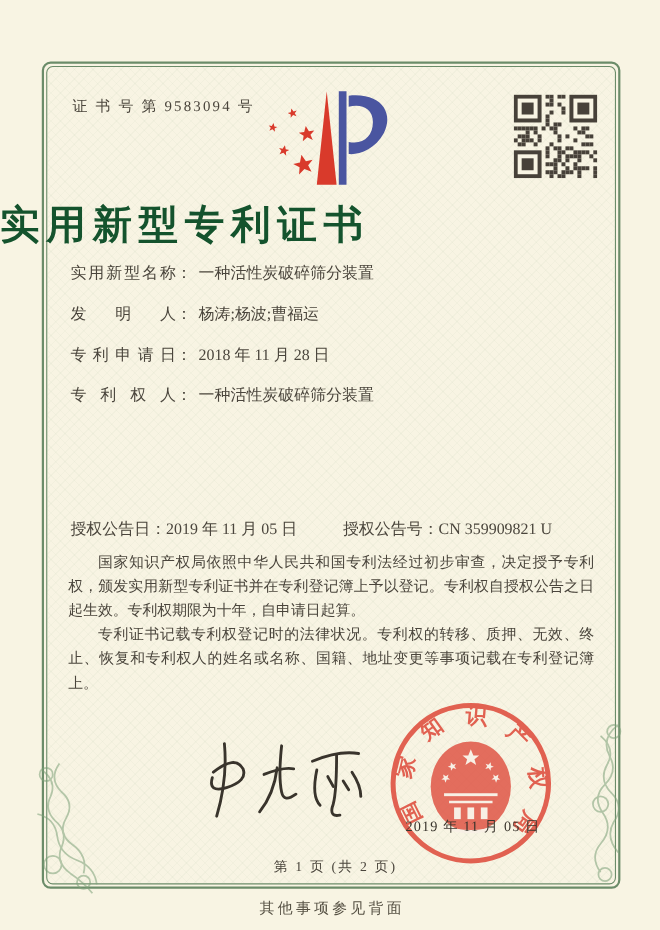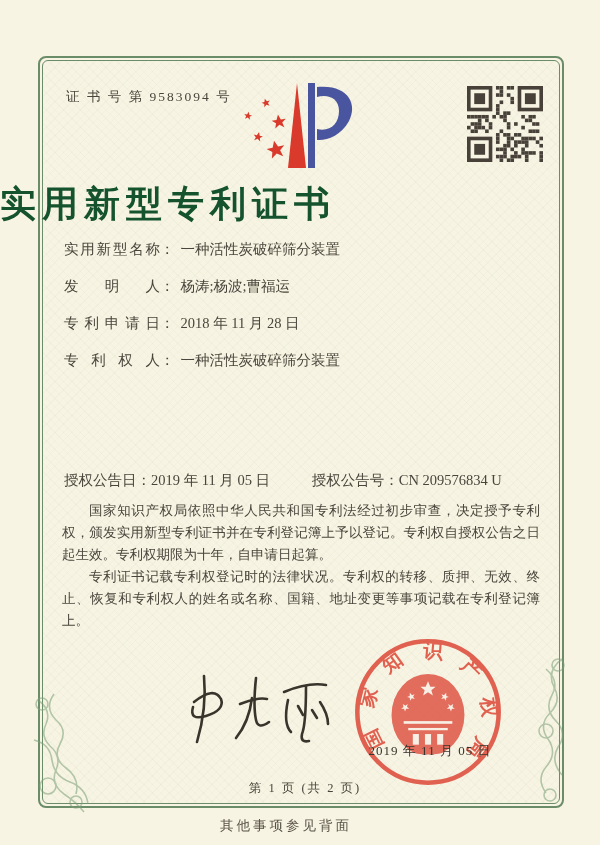--- a/index.html
+++ b/index.html
@@ -44,21 +44,21 @@
   .official{position:absolute;left:66px;top:694px;font-size:16px;line-height:30px;color:#3d3831;letter-spacing:3px;}
   .signature{position:absolute;left:168px;top:668px;width:180px;height:96px;}
   .seal{position:absolute;left:352px;top:636px;width:152px;height:152px;opacity:.92;}
   .seal-date{
     position:absolute;left:360px;top:742px;width:140px;text-align:center;
     font-size:13px;color:#39342c;letter-spacing:1px;white-space:nowrap;
   }
   .flourish-bl{position:absolute;left:28px;top:690px;width:95px;height:125px;}
   .flourish-r{position:absolute;left:516px;top:655px;width:56px;height:150px;}
   .page-num{position:absolute;left:0;top:780px;width:610px;text-align:center;font-size:12.5px;color:#4a453c;letter-spacing:2px;}
-  .back-note{position:absolute;left:0;top:817px;width:572px;text-align:center;font-size:13.5px;color:#565144;letter-spacing:3px;}
+  .back-note{position:absolute;left:16px;top:817px;width:572px;text-align:center;font-size:13.5px;color:#565144;letter-spacing:3px;}
 </style>
 </head>
 <body>
 
 <div class="page">
 
   <div class="frame-outer">
     <div class="frame-inner"></div>
   </div>
 
@@ -211,21 +211,21 @@
     <div class="frow">
       <span class="flabel">专利申请日</span><span class="fcolon">：</span><span>2018 年 11 月 28 日</span>
     </div>
     <div class="frow">
       <span class="flabel">专利权人</span><span class="fcolon">：</span><span>一种活性炭破碎筛分装置</span>
     </div>
   </div>
 
   <div class="grant">
     <span class="gpair"><span>授权公告日</span><span>：</span><span>2019 年 11 月 05 日</span></span>
-    <span class="gpair"><span>授权公告号</span><span>：</span><span>CN 209576834 U</span></span>
+    <span class="gpair"><span>授权公告号</span><span>：</span><span>CN 359909821 U</span></span>
   </div>
 
   <div class="paras">
     <p>国家知识产权局依照中华人民共和国专利法经过初步审查，决定授予专利权，颁发实用新型专利证书并在专利登记簿上予以登记。专利权自授权公告之日起生效。专利权期限为十年，自申请日起算。</p>
     <p>专利证书记载专利权登记时的法律状况。专利权的转移、质押、无效、终止、恢复和专利权人的姓名或名称、国籍、地址变更等事项记载在专利登记簿上。</p>
   </div>
 
 
   <svg class="signature" viewBox="0 0 180 96" aria-hidden="true">
     <g fill="none" stroke="#39342c" stroke-width="2.6" stroke-linecap="round" stroke-linejoin="round">

